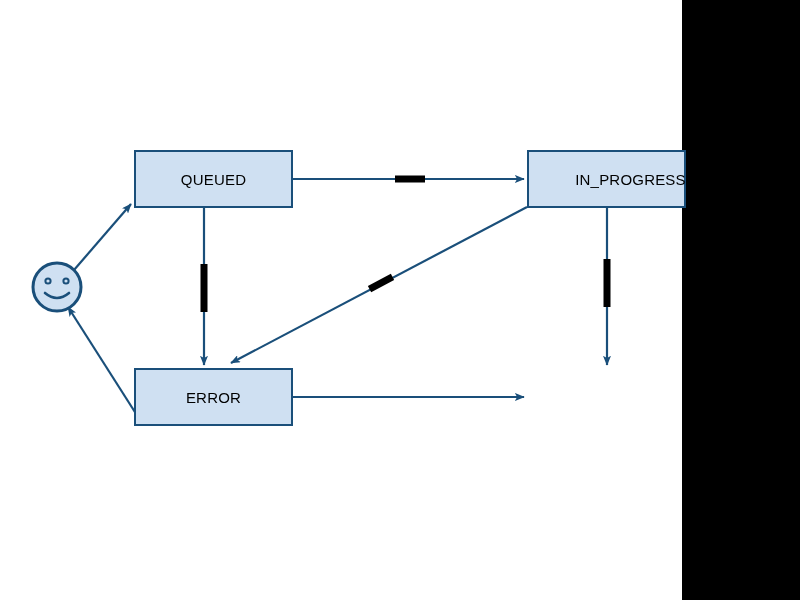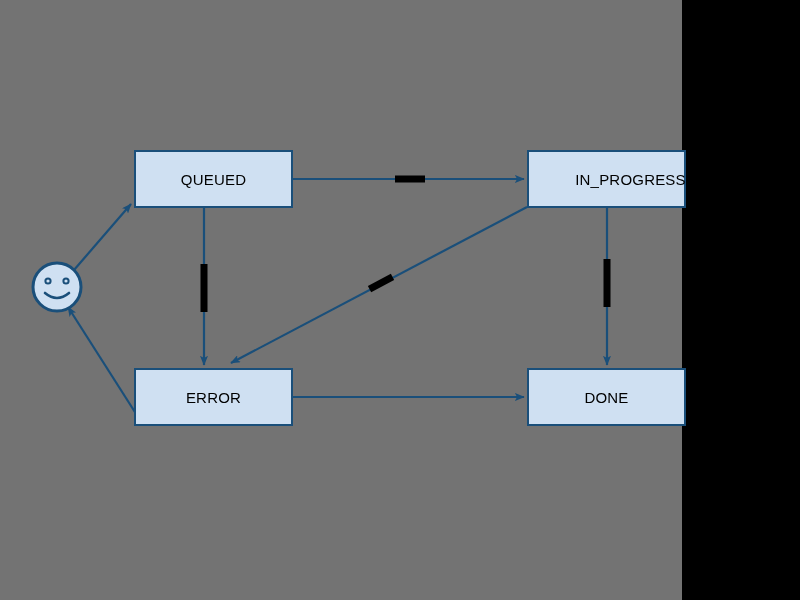--- a/index.html
+++ b/index.html
@@ -10,21 +10,21 @@
   body {
     width: 800px;
     height: 600px;
     overflow: hidden;
     font-family: "Liberation Sans", sans-serif;
   }
   #diagram-root {
     position: relative;
     width: 682px;
     height: 600px;
-    background: #737373;
+    background: #ffffff;
   }
   #diagram-svg {
     position: absolute;
     left: 0;
     top: 0;
     width: 800px;
     height: 600px;
     display: block;
   }
   .node-box {
@@ -113,22 +113,19 @@
   </div>
 
   <div class="node-box" style="left:527px; top:150px; width:159px; height:58px;padding-left:48px;">
     <span class="node-label">IN_PROGRESS</span>
   </div>
 
   <div class="node-box" style="left:134px; top:368px; width:159px; height:58px;">
     <span class="node-label">ERROR</span>
   </div>
 
-  <div class="node-box" style="left:527px; top:368px; width:159px; height:58px;">
-    <span class="node-label">DONE</span>
-  </div>
 
   <span class="edge-label" style="left:410px; top:179px;"></span>
   <span class="edge-label" style="left:204px; top:288px;"></span>
   <span class="edge-label" style="left:381px; top:283px;"></span>
   <span class="edge-label" style="left:607px; top:283px;"></span>
 
 </div>
 
 </body></html>

